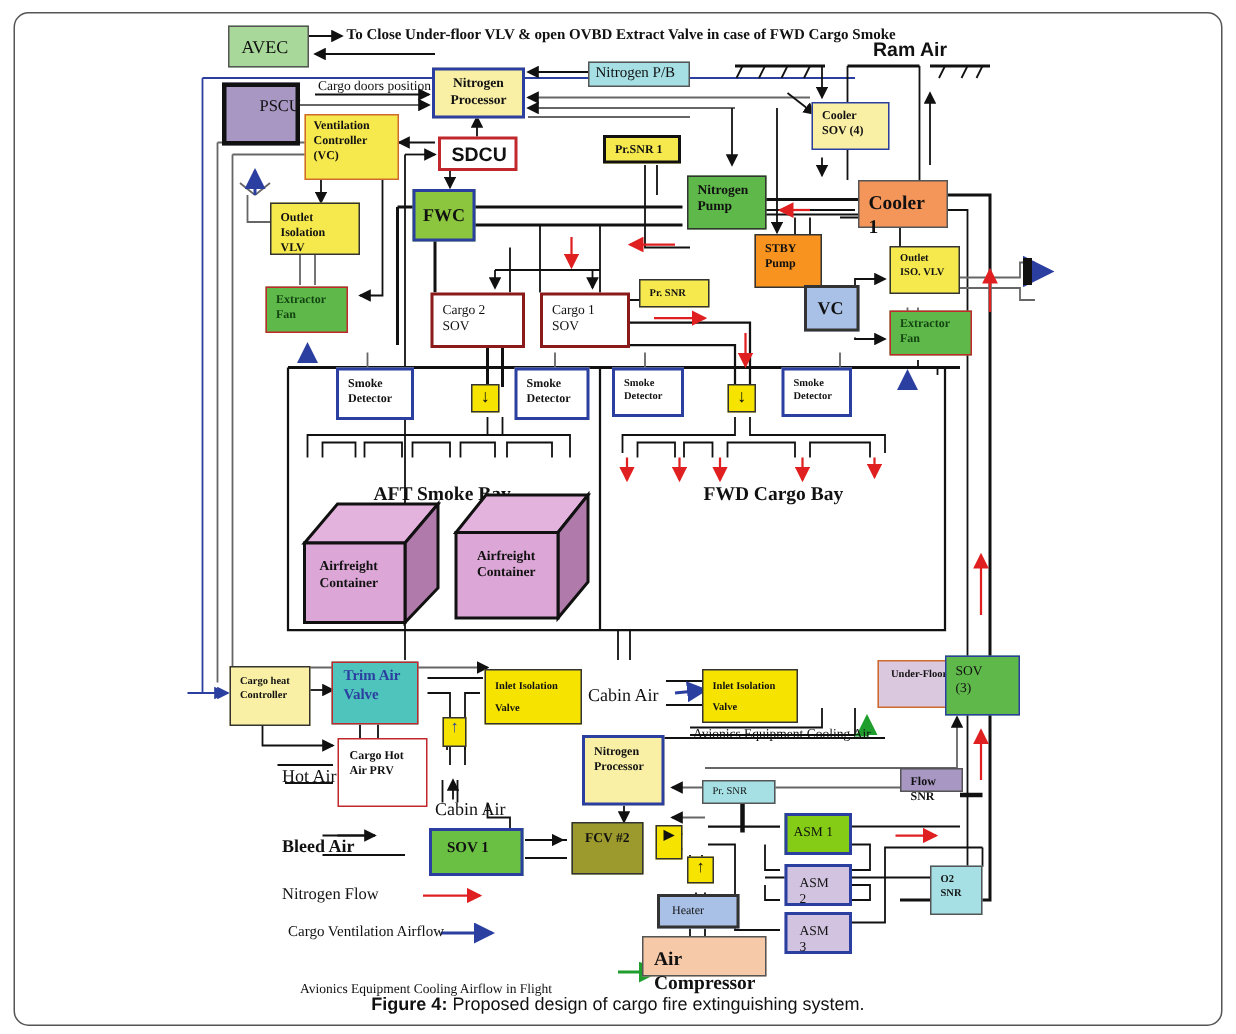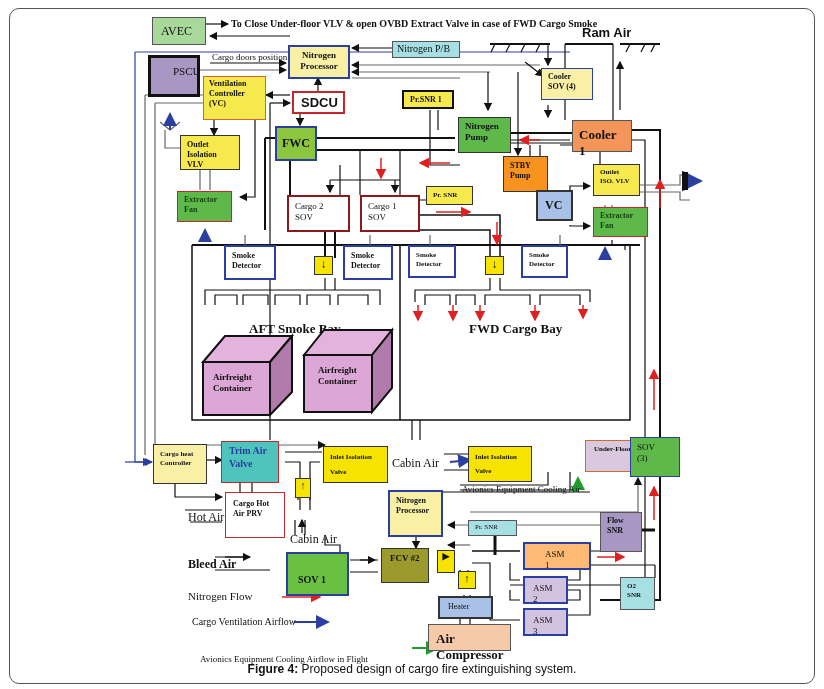--- a/index.html
+++ b/index.html
@@ -317,29 +317,29 @@
 <div class="box" style="left:295px;top:478px;width:16px;height:20px;background:#f6e400;border:1px solid #333;font-size:11px;padding:0;text-align:center;color:#2b3fa0;">↑</div>
 <div class="box" style="left:225px;top:492px;width:60px;height:46px;background:#fff;border:1px solid #c0282c;font-size:8px;padding:6px 7px;">
     <div>Cargo Hot</div>
     <div>Air PRV</div>
   </div>
 <div class="box" style="left:388px;top:490px;width:55px;height:47px;background:#f9f0a6;border:2px solid #2b3fa0;font-size:8px;padding:4px 6px;">
     <div>Nitrogen</div>
     <div>Processor</div>
   </div>
 <div class="box" style="left:468px;top:520px;width:49px;height:16px;background:#a6e0e5;border:1px solid #555;font-size:7px;font-weight:normal;padding:2px 6px;"><span>Pr.  SNR</span></div>
-<div class="box" style="left:600px;top:512px;width:42px;height:40px;background:#a797c2;border:1px solid #555;font-size:8px;padding:3px 6px;">
+<div class="box" style="left:600px;top:512px;width:42px;height:16px;background:#a797c2;border:1px solid #555;font-size:8px;padding:3px 6px;">
     <div>Flow</div>
     <div>SNR</div>
   </div>
-<div class="box" style="left:286px;top:552px;width:63px;height:32px;background:#6ac043;border:2px solid #2b3fa0;font-size:10px;padding:20px 10px;"><span>SOV 1</span></div>
+<div class="box" style="left:286px;top:552px;width:63px;height:32px;background:#6ac043;border:2px solid #2b3fa0;font-size:10px;padding:6px 10px;"><span>SOV 1</span></div>
 <div class="box" style="left:381px;top:548px;width:48px;height:35px;background:#9c9a2c;border:1px solid #333;font-size:9px;padding:4px 8px;"><span>FCV #2</span></div>
 <div class="box" style="left:437px;top:550px;width:18px;height:23px;background:#f6e400;border:1px solid #333;font-size:9px;padding:0;text-align:center;">▶</div>
 <div class="box" style="left:458px;top:571px;width:18px;height:18px;background:#f6e400;border:1px solid #333;font-size:11px;padding:0;text-align:center;">↑</div>
-<div class="box" style="left:523px;top:542px;width:68px;height:28px;background:#fdba74;border:2px solid #2b3fa0;font-size:9px;font-weight:normal;padding:5px 20px;"><span>ASM 1</span></div>
+<div class="box" style="left:523px;top:542px;width:45px;height:28px;background:#84cc16;border:2px solid #2b3fa0;font-size:9px;font-weight:normal;padding:5px 4px;"><span>ASM 1</span></div>
 <div class="box" style="left:523px;top:576px;width:45px;height:28px;background:#d2c4e0;border:2px solid #2b3fa0;font-size:9px;font-weight:normal;padding:5px 8px;"><span>ASM 2</span></div>
 <div class="box" style="left:523px;top:608px;width:45px;height:28px;background:#d2c4e0;border:2px solid #2b3fa0;font-size:9px;font-weight:normal;padding:5px 8px;"><span>ASM 3</span></div>
 <div class="box" style="left:620px;top:577px;width:35px;height:33px;background:#a6e0e5;border:1px solid #555;font-size:7px;padding:4px 6px;">
     <div>O2</div>
     <div>SNR</div>
   </div>
 <div class="box" style="left:438px;top:596px;width:55px;height:23px;background:#a9c1e6;border:2px solid #333;font-size:8px;font-weight:normal;padding:4px 8px;"><span>Heater</span></div>
 <div class="box" style="left:428px;top:624px;width:83px;height:27px;background:#f6c9a9;border:1px solid #555;font-size:13px;padding:6px 7px;"><span>Air Compressor</span></div>
 
 <div>

